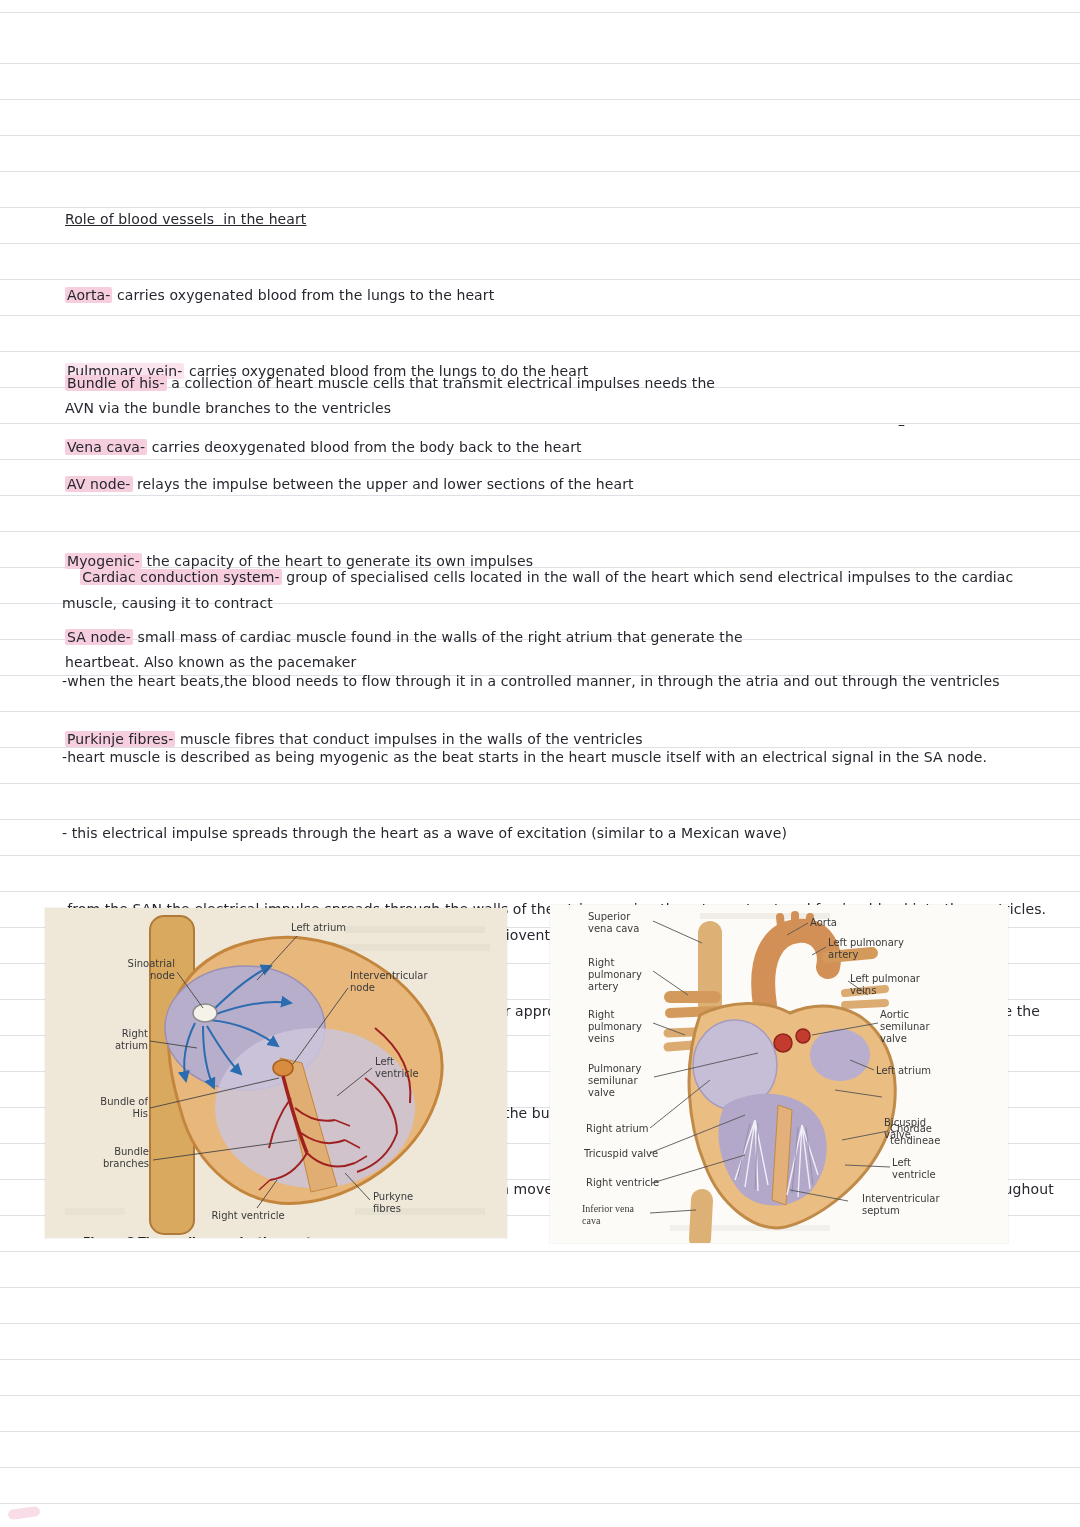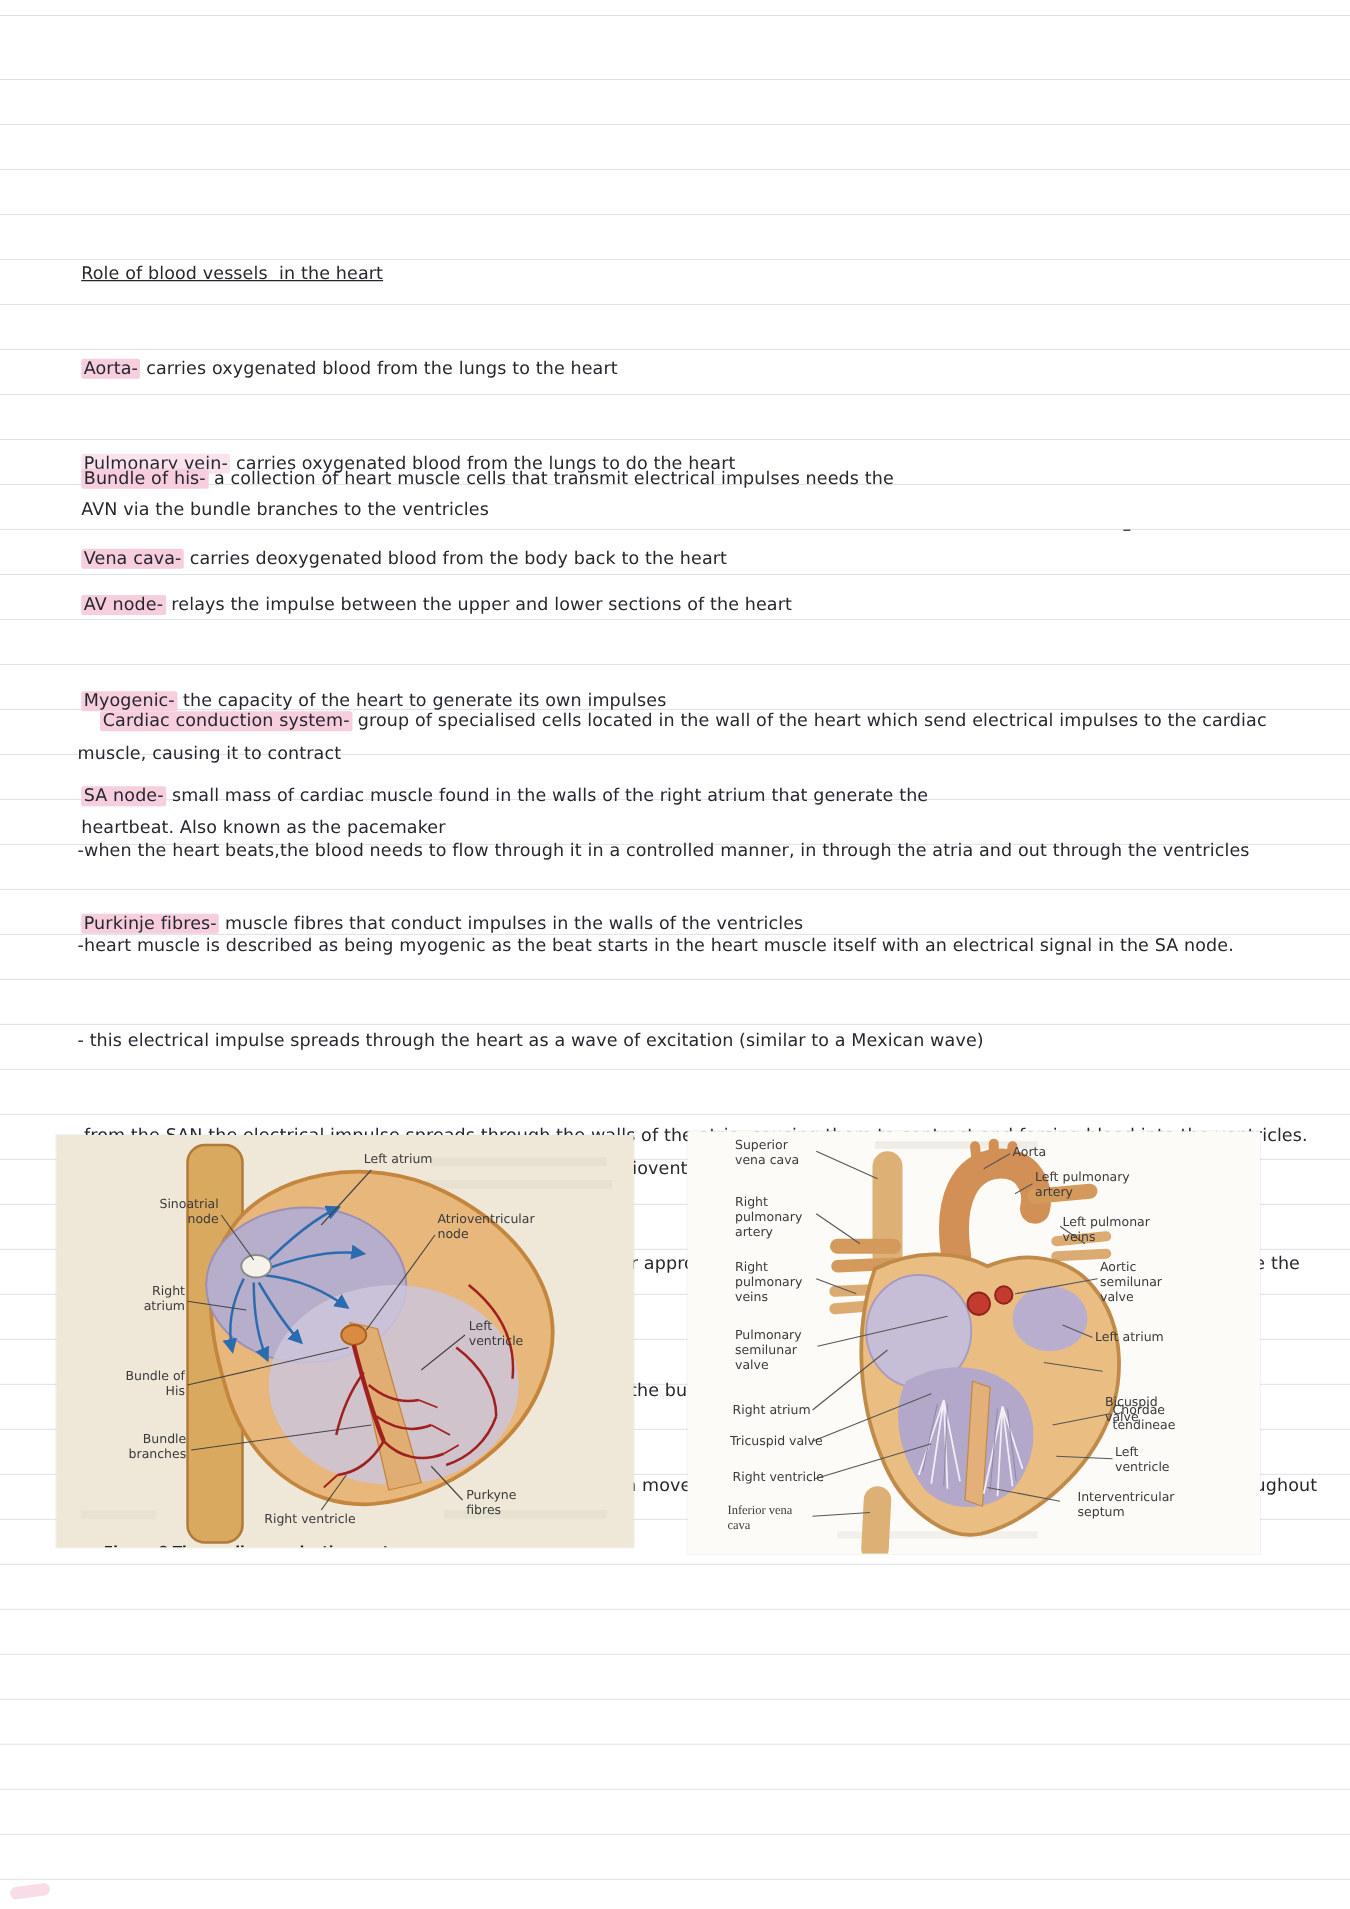--- a/index.html
+++ b/index.html
@@ -120,21 +120,21 @@
         <line x1="105" y1="133" x2="152" y2="140"></line>
         <line x1="327" y1="160" x2="292" y2="188"></line>
         <line x1="105" y1="200" x2="234" y2="170"></line>
         <line x1="108" y1="252" x2="252" y2="232"></line>
         <line x1="212" y1="300" x2="232" y2="272"></line>
         <line x1="325" y1="292" x2="300" y2="265"></line>
       </g>
     </svg>
     <div class="fig-label" style="left:246px;top:14px;width:70px;">Left atrium</div>
     <div class="fig-label" style="left:55px;top:50px;width:75px;text-align:right;">Sinoatrial node</div>
-    <div class="fig-label" style="left:305px;top:62px;width:88px;">Atrioventricular node</div>
+    <div class="fig-label" style="left:305px;top:62px;width:88px;">Interventricular node</div>
     <div class="fig-label" style="left:45px;top:120px;width:58px;text-align:right;">Right atrium</div>
     <div class="fig-label" style="left:330px;top:148px;width:58px;">Left ventricle</div>
     <div class="fig-label" style="left:45px;top:188px;width:58px;text-align:right;">Bundle of His</div>
     <div class="fig-label" style="left:42px;top:238px;width:62px;text-align:right;">Bundle branches</div>
     <div class="fig-label" style="left:158px;top:302px;width:90px;text-align:center;">Right ventricle</div>
     <div class="fig-label" style="left:328px;top:283px;width:55px;">Purkyne fibres</div>
     <div class="fig-caption-clip">
       <span class="fig-caption">Figure 8 The cardiac conduction system</span>
     </div>
   </div>

